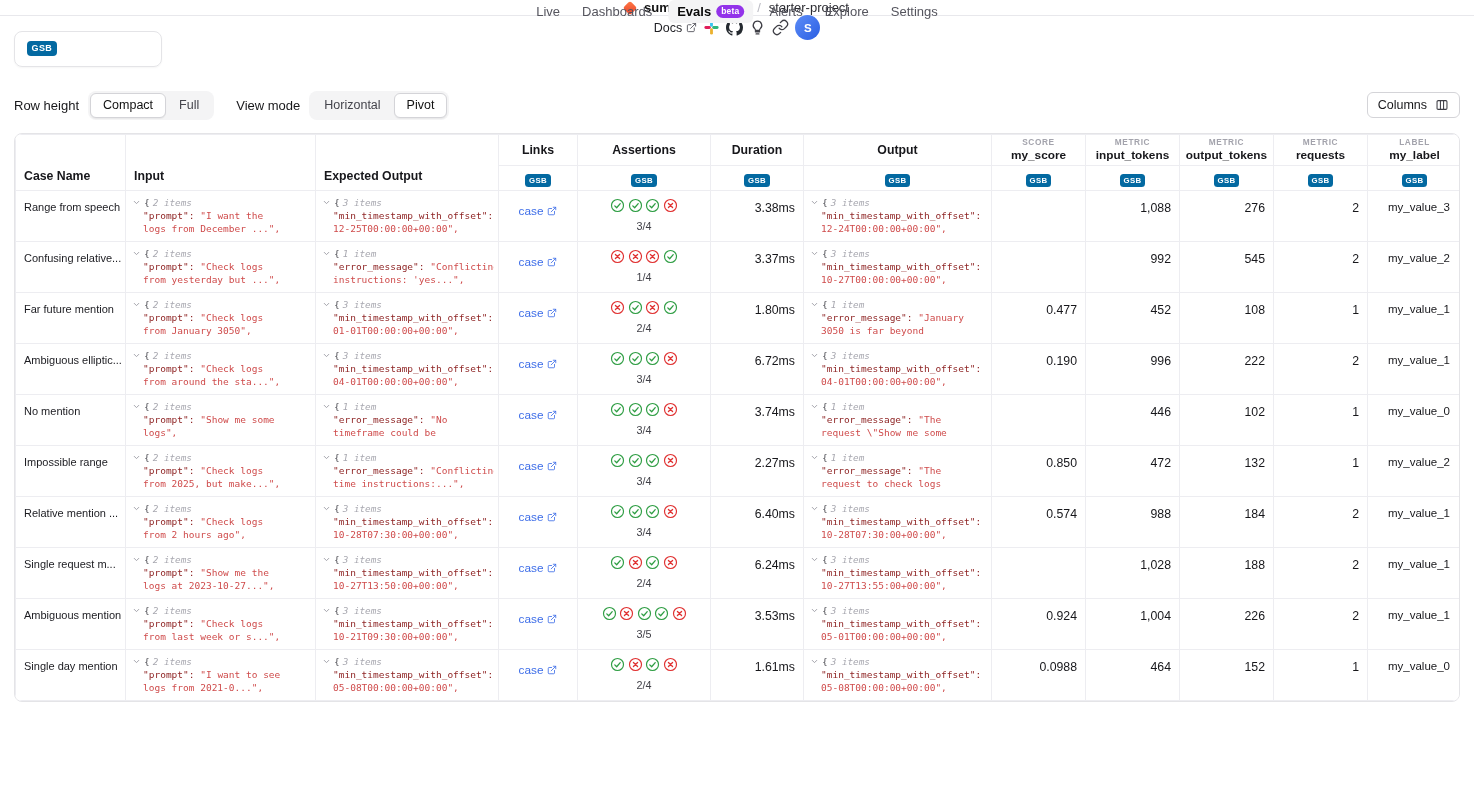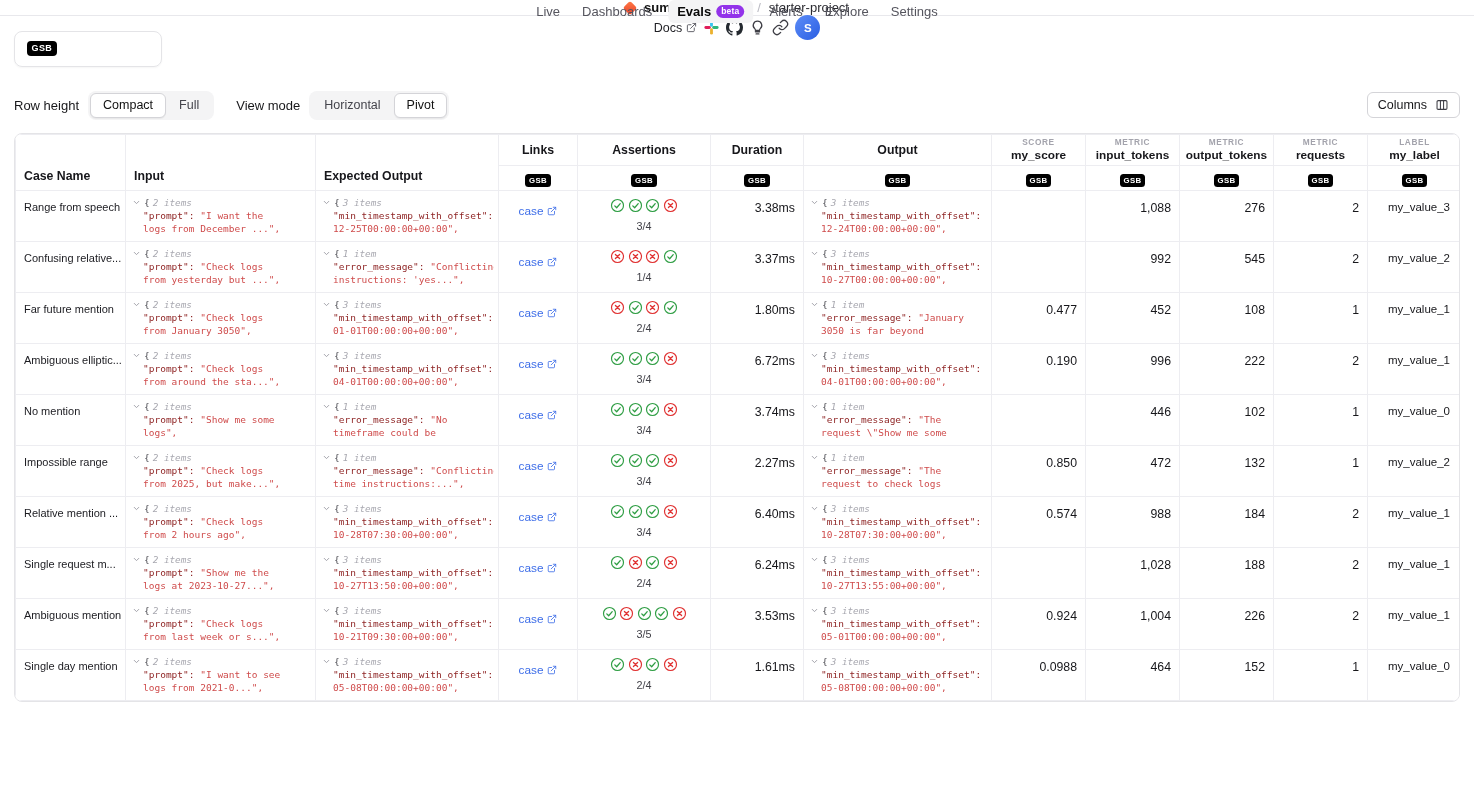--- a/index.html
+++ b/index.html
@@ -55,21 +55,21 @@
   
   main{ padding:0 14px; }
   .page-title{ font-size:17px; font-weight:700; margin:20px 0 0; color:#0f0f12; }
 
   .exp-card{
     margin-top:15px; display:inline-flex; gap:7px; align-items:flex-start;
     border:1px solid #e4e4e7; border-radius:8px; padding:9px 12px 10px 12px;
     box-shadow:0 1px 2px rgba(0,0,0,.04); min-width:148px;
   }
   .gsb-badge{
-    background:#000000; color:#fff; font-weight:700; font-size:9px;
+    background:#0369a1; color:#fff; font-weight:700; font-size:9px;
     padding:2px 4.5px; border-radius:4px; letter-spacing:.4px; line-height:1.2;
     display:inline-block;
   }
   .exp-name{ font-size:12.5px; font-weight:700; color:#111; line-height:14px; }
   .exp-date,.exp-desc{ font-size:9.5px; color:#74747e; margin-top:3px; }
   .trace-link{ font-size:9.5px; color:#3d6de8; display:inline-flex; align-items:center; gap:3px; margin-top:4px;}
   .trace-link svg{ width:8px; height:8px; display:block; }
 
   
   .controls{ margin-top:24px; display:flex; align-items:center; }

